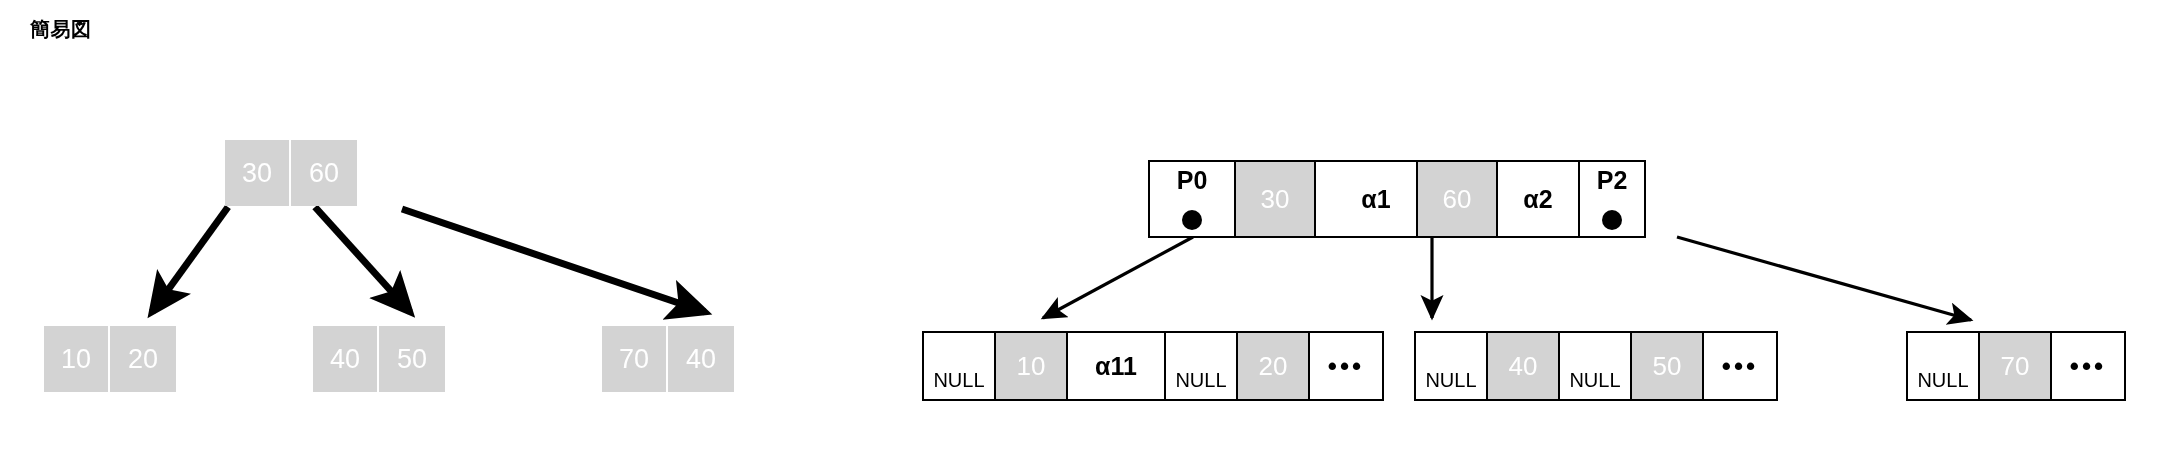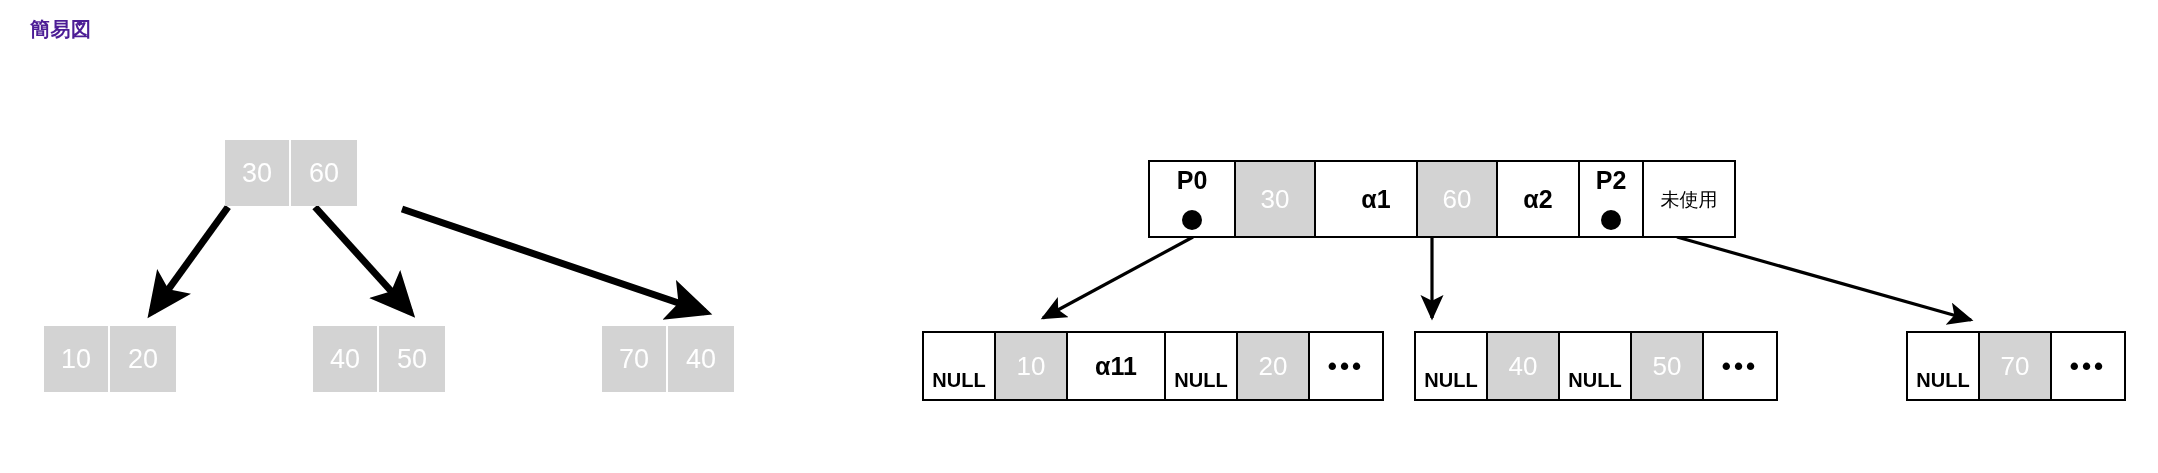--- a/index.html
+++ b/index.html
@@ -21,21 +21,21 @@
     width: 2158px;
     height: 473px;
   }
   .page-title {
     position: absolute;
     left: 30px;
     top: 16px;
     font-size: 20px;
     font-weight: bold;
     letter-spacing: 0.5px;
-    color: #4c1d95;
+    color: #000000;
     white-space: nowrap;
   }
   
   #arrow-layer {
     position: absolute;
     left: 0; top: 0;
     width: 2158px;
     height: 473px;
     pointer-events: none;
   }
@@ -99,21 +99,21 @@
     font-weight: bold;
     font-size: 25px;
     font-style: normal;
   }
   .cell-text.small {
     font-size: 19px;
     font-weight: normal;
   }
   .cell-text.null {
     font-size: 20px;
-    font-weight: bold;
+    font-weight: normal;
     margin-top: 28px;
   }
   .cell-text.dots {
     font-size: 26px;
     font-weight: bold;
     letter-spacing: 3px;
   }
   
   .detail-cell.pointer {
     flex-direction: column;
@@ -215,23 +215,20 @@
       <div class="detail-cell gray" style="width: 80px;">
         <span class="cell-text gray-val">60</span>
       </div>
       <div class="detail-cell" style="width: 82px;">
         <span class="cell-text alpha">α2</span>
       </div>
       <div class="detail-cell pointer" style="width: 64px;">
         <span class="cell-text">P2</span>
         <span class="ptr-dot"></span>
       </div>
-      <div class="detail-cell" style="width: 90px;">
-        <span class="cell-text small">未使用</span>
-      </div>
     </div>
 
   <div class="detail-node" id="detail-leaf-0" style="left:922px; top:331px; height:70px;">
       <div class="detail-cell" style="width: 72px;">
         <span class="cell-text null">NULL</span>
       </div>
       <div class="detail-cell gray" style="width: 72px;">
         <span class="cell-text gray-val">10</span>
       </div>
       <div class="detail-cell" style="width: 98px;">

